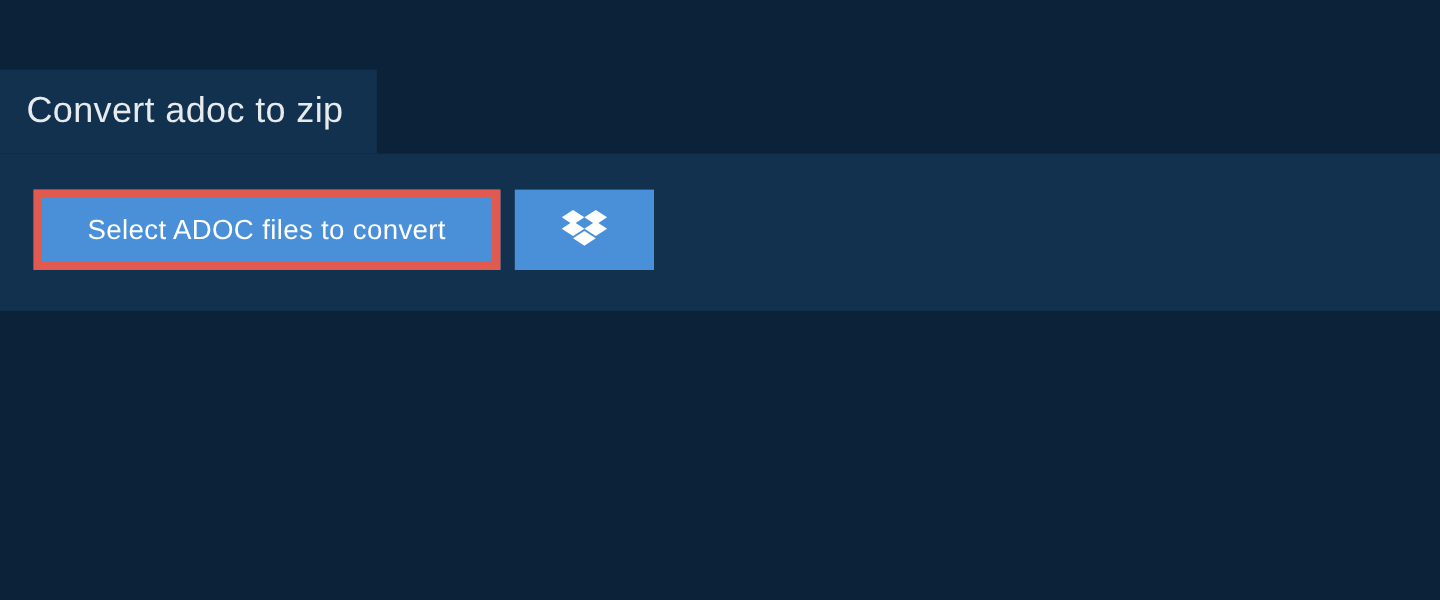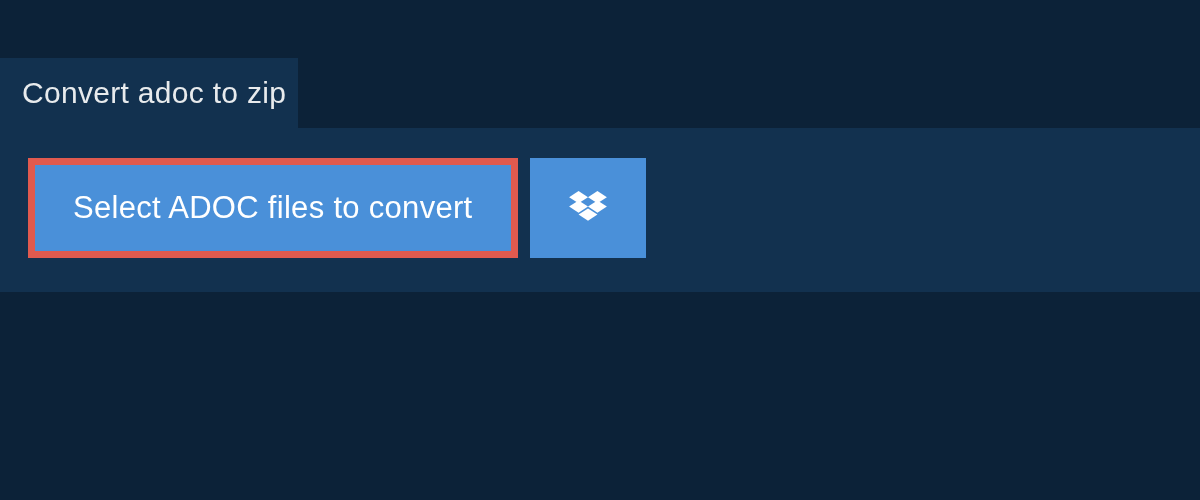--- a/index.html
+++ b/index.html
@@ -10,21 +10,21 @@
     body {
       width: 1200px;
       height: 500px;
       background: #0c2238;
       font-family: -apple-system, BlinkMacSystemFont, "Segoe UI", "Helvetica Neue", Arial, sans-serif;
       overflow: hidden;
     }
     .tab-header {
       display: inline-block;
       background: #12314f;
-      padding: 18px 12px 18px 22px;
+      padding: 18px 28px 18px 22px;
       margin-top: 58px;
       margin-left: 0;
     }
     .tab-title {
       color: #e8ebed;
       font-size: 30px;
       font-weight: 300;
       letter-spacing: 0.3px;
     }
     .panel {
@@ -34,23 +34,23 @@
       margin-top: 0;
     }
     .button-row {
       display: flex;
       gap: 12px;
       align-items: stretch;
     }
     .select-button {
       background: #4a90d9;
       border: 7px solid #e05a4f;
-      padding: 25px 38px;
+      padding: 13px 38px;
       color: #ffffff;
-      font-size: 31px;
+      font-size: 23px;
       font-weight: 300;
       letter-spacing: 0.3px;
       display: flex;
       align-items: center;
       justify-content: flex-end;
       cursor: pointer;
     }
     .dropbox-button {
       background: #4a90d9;
       width: 116px;

